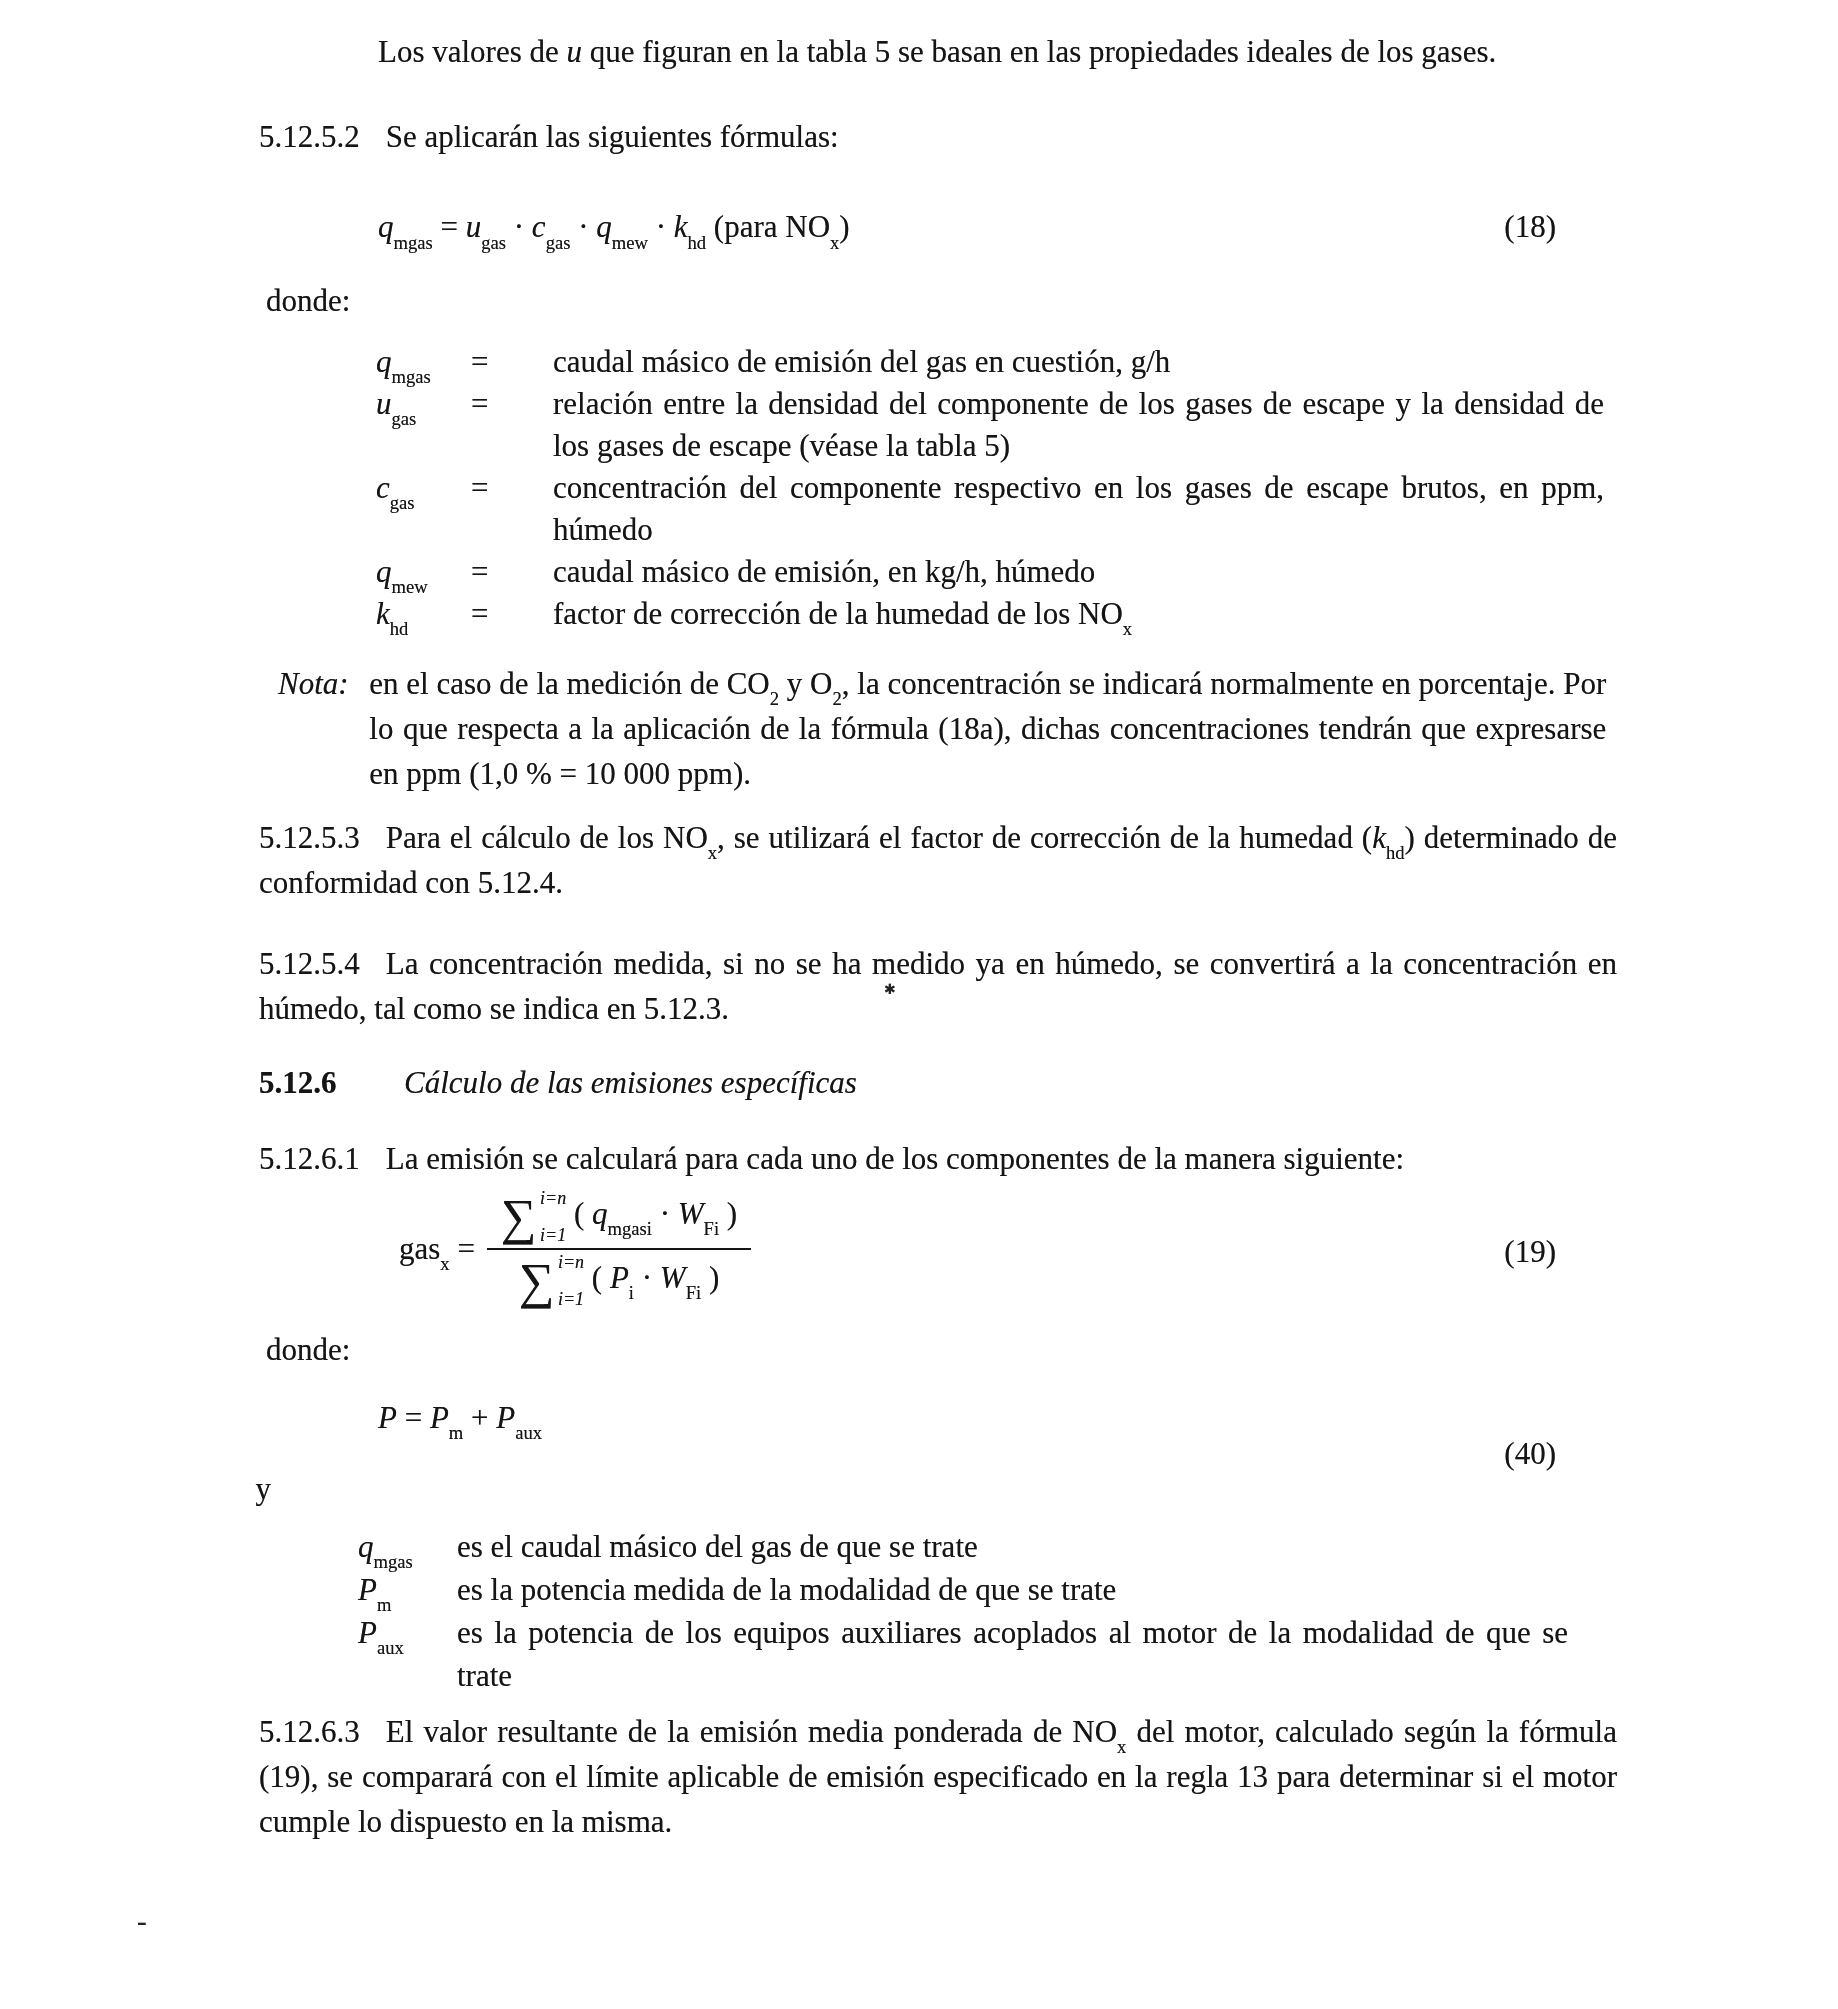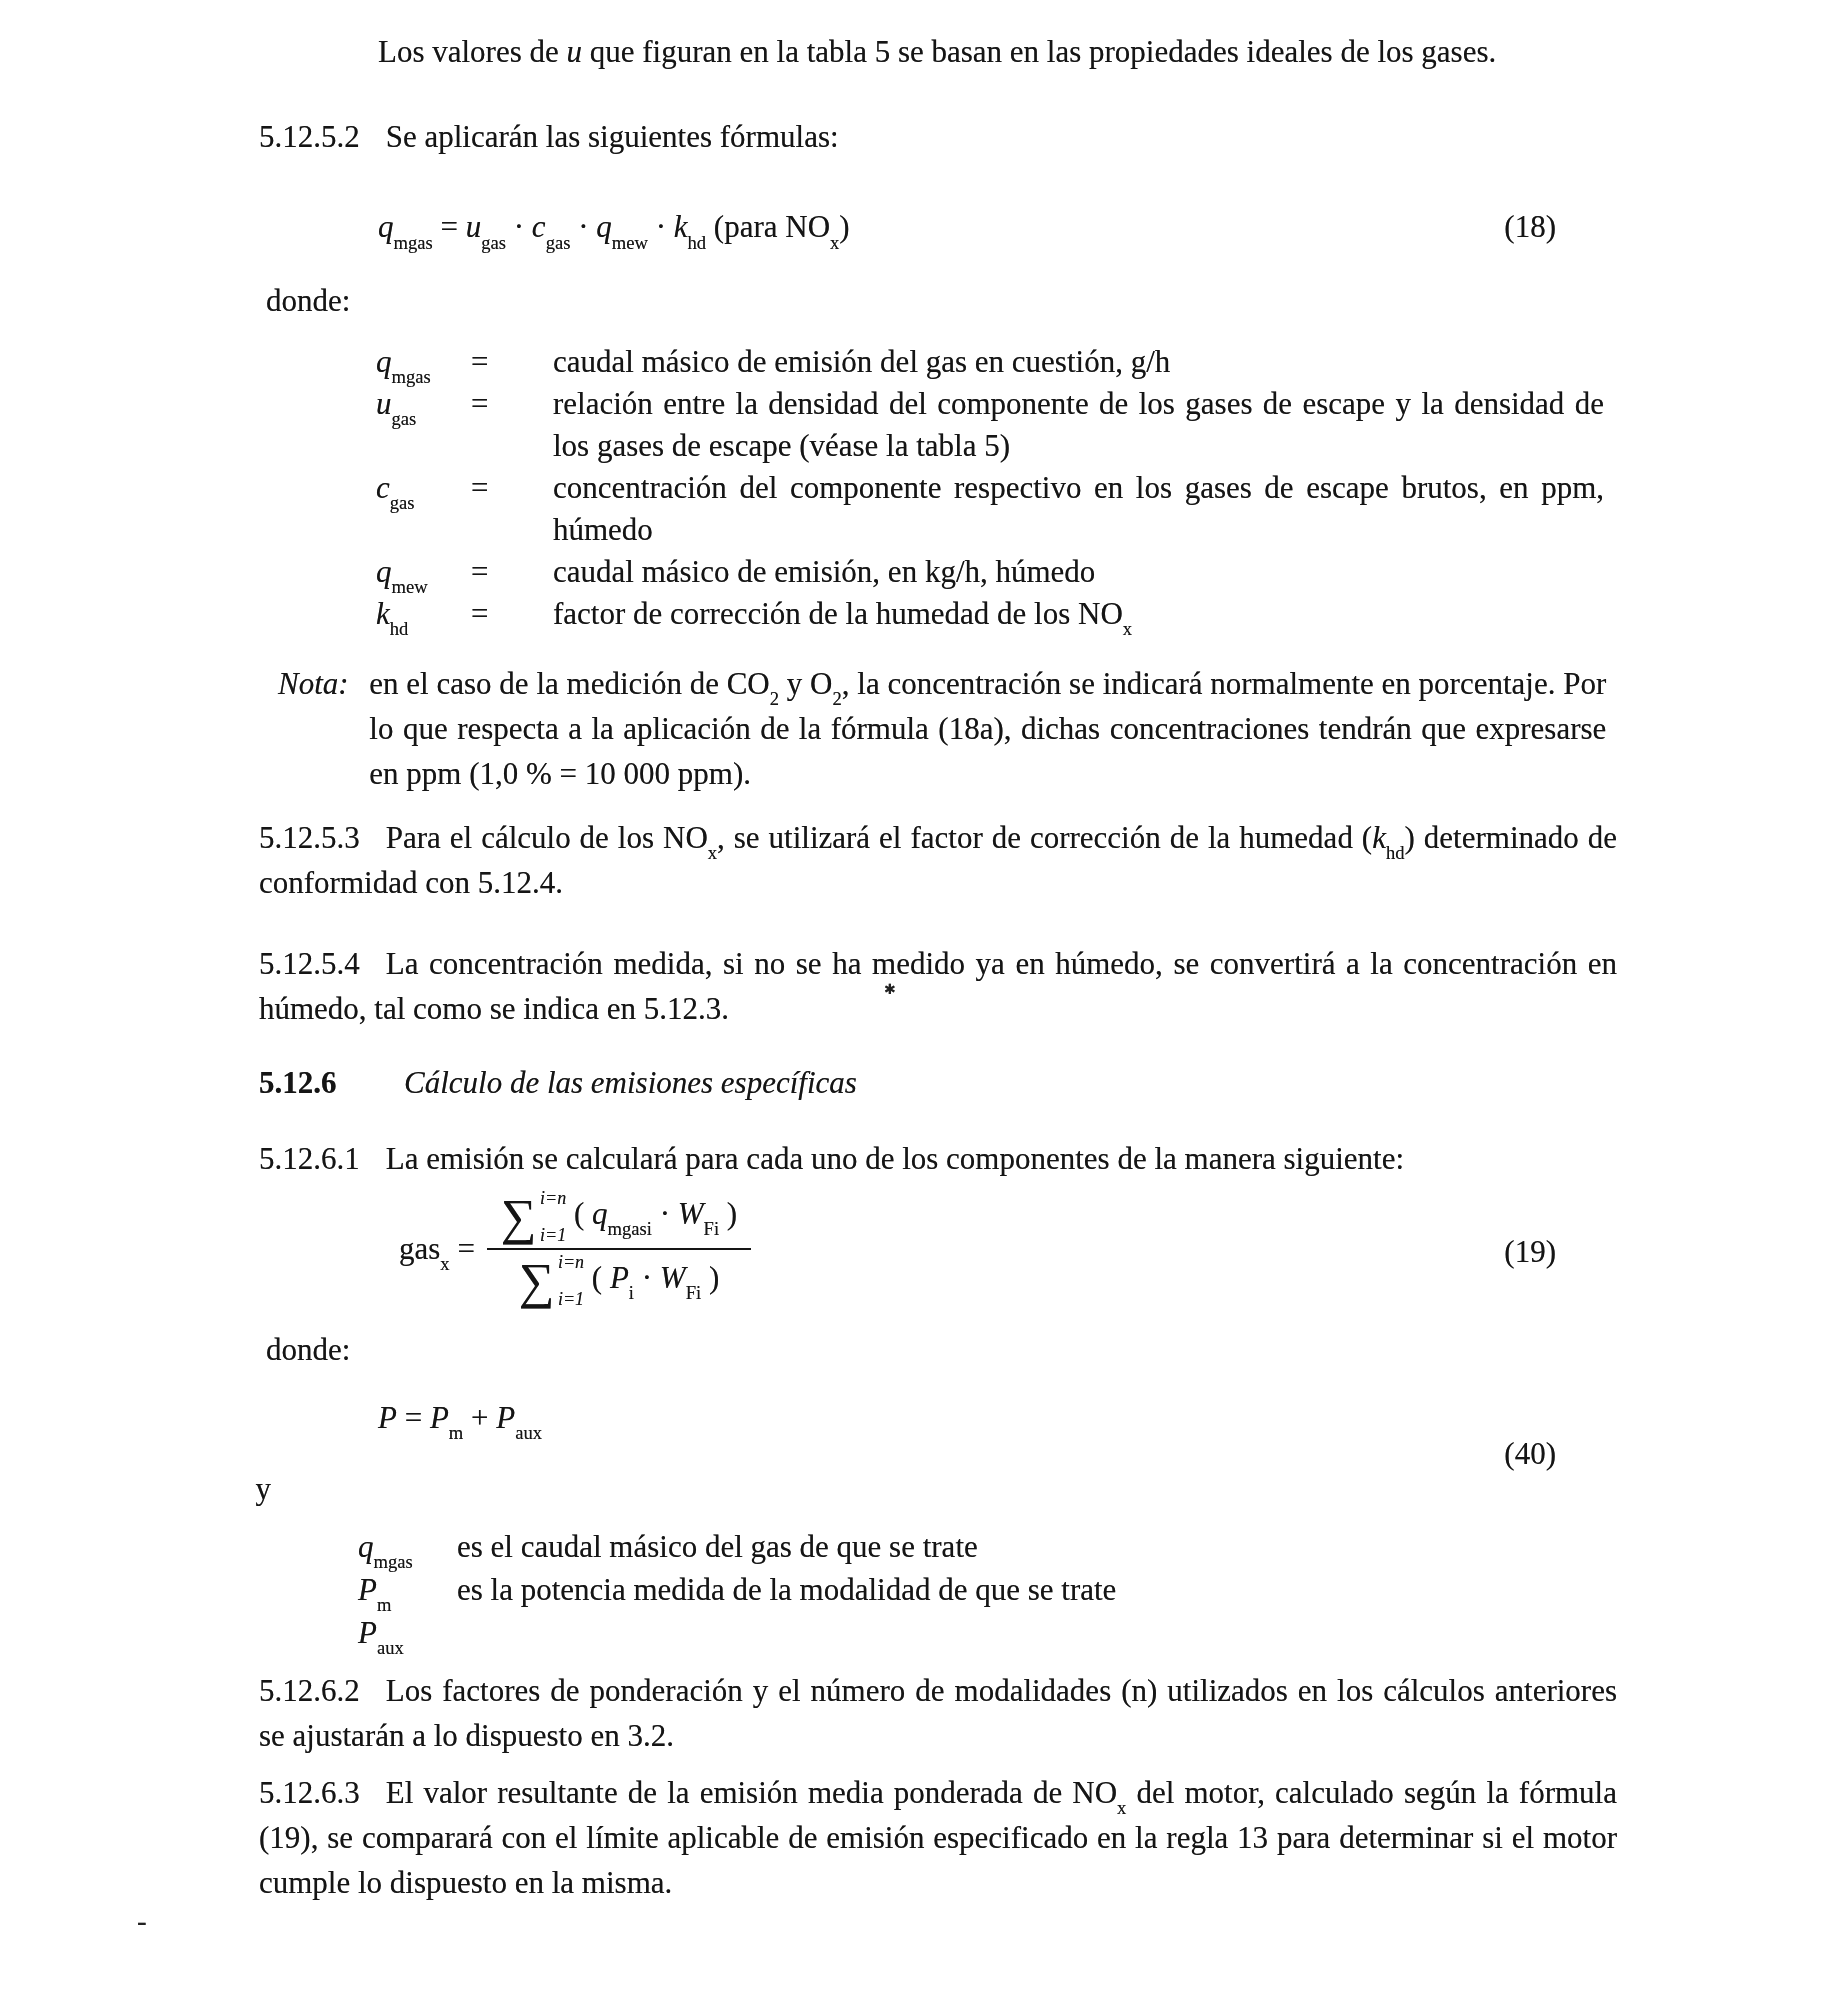--- a/index.html
+++ b/index.html
@@ -177,22 +177,22 @@
       <div class="defrow2">
         <span class="dsym"><i>q</i><sub>mgas</sub></span>
         <span class="dtext">es el caudal másico del gas de que se trate</span>
       </div>
       <div class="defrow2">
         <span class="dsym"><i>P</i><sub>m</sub></span>
         <span class="dtext">es la potencia medida de la modalidad de que se trate</span>
       </div>
       <div class="defrow2">
         <span class="dsym"><i>P</i><sub>aux</sub></span>
+        <span class="dtext">es la potencia de los equipos auxiliares acoplados al motor de la modalidad de que se trate</span>
       </div>
     </div>
 
-    <p class="para mt-51262"><span class="secnum">5.12.6.2</span><span>Los factores de ponderación y el número de modalidades (n) utilizados en los cálculos anteriores se ajustarán a lo dispuesto en 3.2.</span></p>
 
     <p class="para mt-51263"><span class="secnum">5.12.6.3</span><span>El valor resultante de la emisión media ponderada de NO<sub>x</sub> del motor, calculado según la fórmula (19), se comparará con el límite aplicable de emisión especificado en la regla 13 para determinar si el motor cumple lo dispuesto en la misma.</span></p>
 
   </div>
 </div>
 
 
 </body></html>

